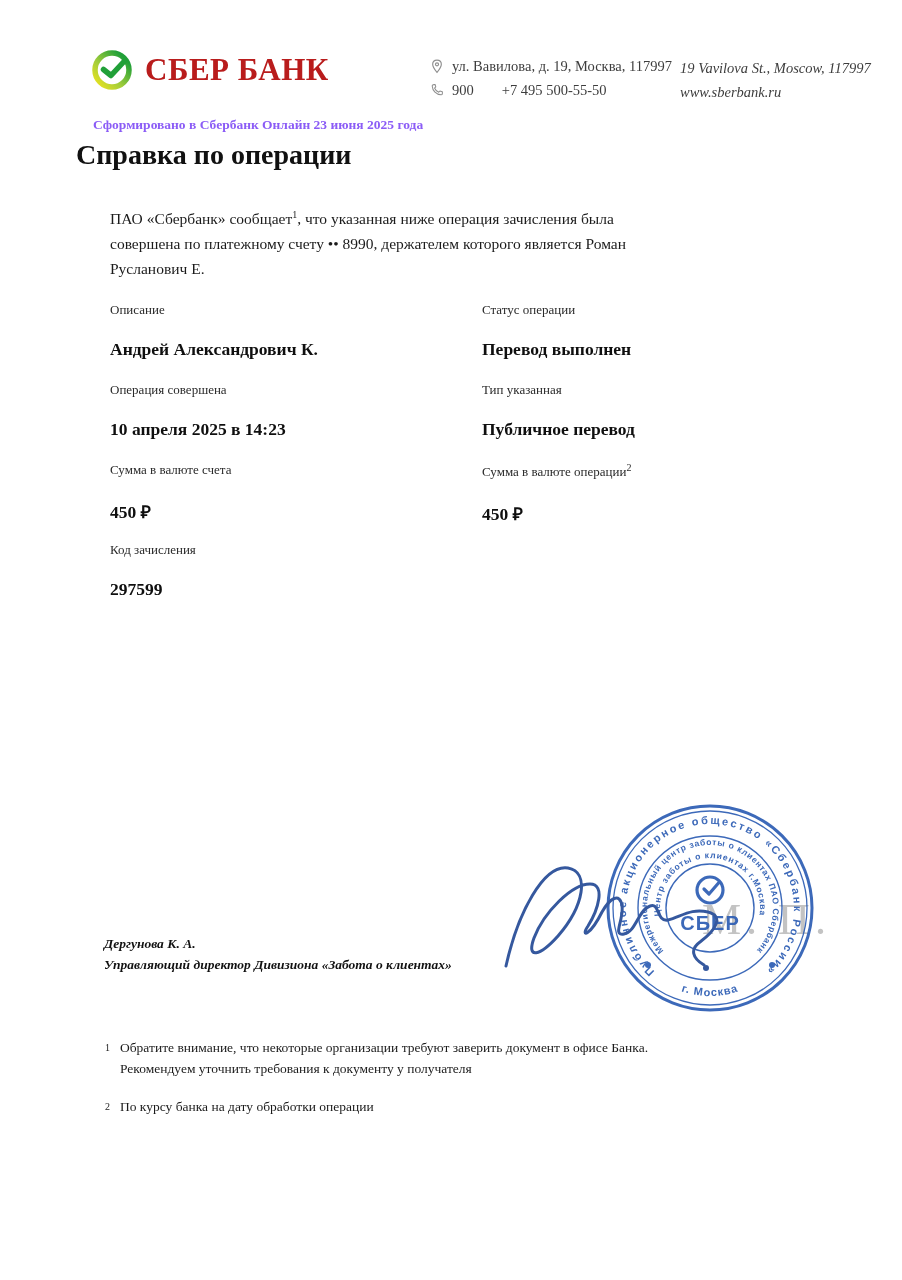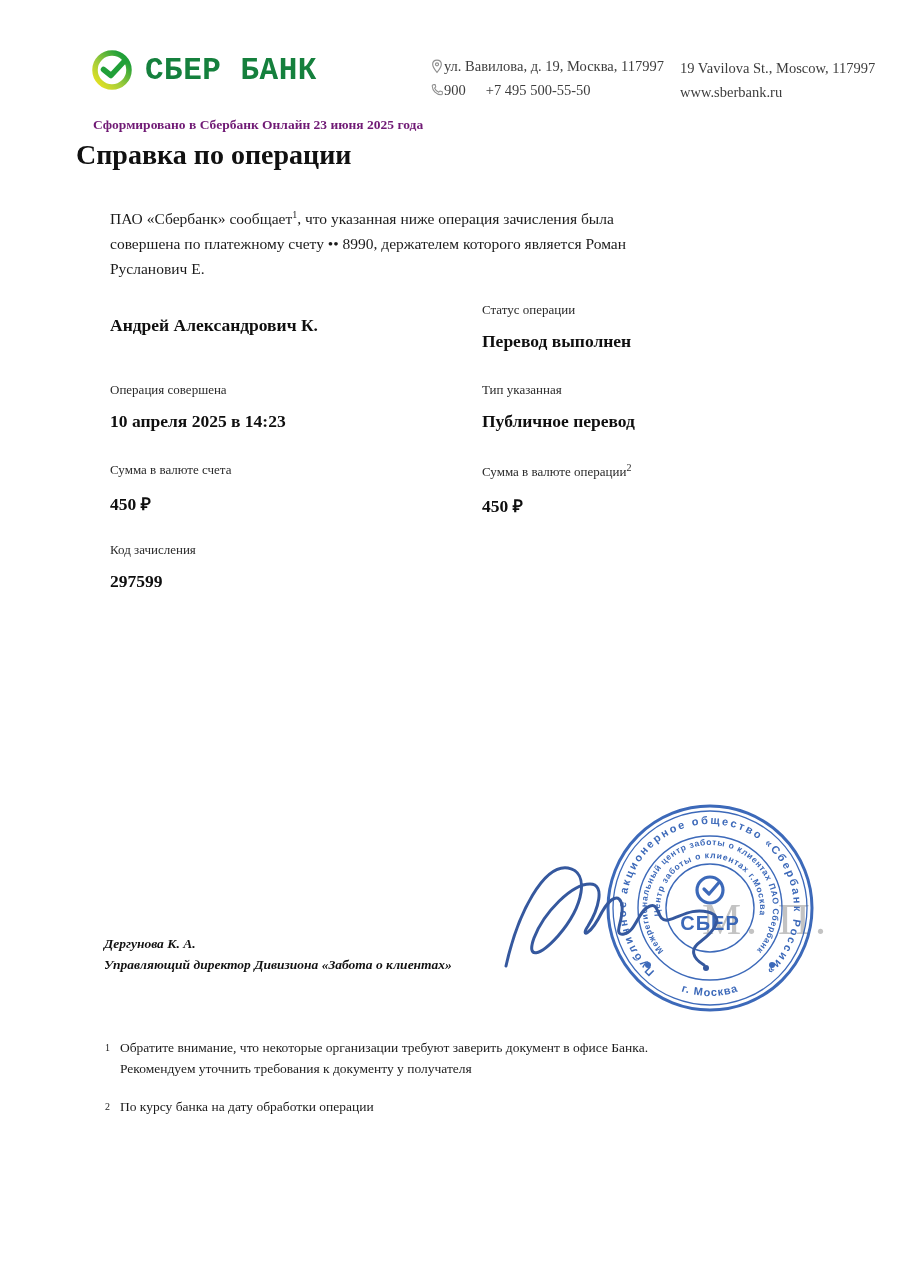--- a/index.html
+++ b/index.html
@@ -13,58 +13,58 @@
     background: #ffffff;
     overflow: hidden;
   }
 
   
   .logo {
     position: absolute; left: 90px; top: 48px;
     display: flex; align-items: center; gap: 11px;
   }
   .logo-text {
-    font-family: Liberation Mono, monospace;
+    font-family: Liberation Serif, serif;
     font-weight: 700; font-size: 31px; letter-spacing: 0.5px;
-    color: #15803d;
+    color: #b91c1c;
   }
   .contact-ru { position: absolute; left: 430px; top: 54px; }
-  .contact-en { position: absolute; left: 680px; top: 56px; }
+  .contact-en { position: absolute; left: 680px; top: 56px; font-style: italic; }
   .contact-line {
-    display: flex; align-items: center; 
+    display: flex; align-items: center; gap: 8px;
     height: 24px; font-size: 14.5px; color: #3d3d3d;
   }
   .contact-en .contact-line { color: #3d3d3d; }
   .phone-gap { margin-left: 20px; }
 
   
   .generated {
     position: absolute; left: 93px; top: 117px;
-    font-size: 13.5px; font-weight: 700; color: #701a75;
+    font-size: 13.5px; font-weight: 700; color: #8b5cf6;
   }
   .doc-title {
     position: absolute; left: 76px; top: 139px;
     font-size: 28px; font-weight: 700; color: #111;
   }
 
   
   .intro {
     position: absolute; left: 110px; top: 202px; width: 522px;
     font-size: 15.5px; line-height: 25px; color: #1b1b1b;
   }
   .intro sup, .fn sup, .field-label sup { font-size: 10px; }
 
   
   .fields {
     position: absolute; left: 110px; top: 302px; width: 700px;
     display: grid; grid-template-columns: 372px auto;
     grid-auto-rows: 80px;
   }
   .field-label { font-size: 13px; color: #2a2a2a; }
-  .field-value { margin-top: 13px; font-size: 17.5px; font-weight: 700; color: #0f0f0f; }
+  .field-value { margin-top: 21px; font-size: 17.5px; font-weight: 700; color: #0f0f0f; }
 
   
   .signatory {
     position: absolute; left: 104px; top: 933px;
     font-size: 13.5px; font-weight: 700; line-height: 21px; color: #111; font-style: italic;
   }
 
   
   .mp-mark {
     position: absolute; left: 702px; top: 894px;
@@ -144,20 +144,21 @@
     </div>
   </div>
 
   <div class="generated">Сформировано в Сбербанк Онлайн 23 июня 2025 года</div>
   <h1 class="doc-title">Справка по операции</h1>
 
   <p class="intro"><span>ПАО «Сбербанк» сообщает</span><sup>1</sup><span>, что указанная ниже операция зачисления была совершена по платежному счету •• 8990, держателем которого является Роман Русланович Е.</span></p>
 
   <div class="fields">
     <div class="field">
+      <div class="field-label">Описание</div>
       <div class="field-value">Андрей Александрович К.</div>
     </div>
     <div class="field">
       <div class="field-label">Статус операции</div>
       <div class="field-value">Перевод выполнен</div>
     </div>
     <div class="field">
       <div class="field-label">Операция совершена</div>
       <div class="field-value">10 апреля 2025 в 14:23</div>
     </div>

